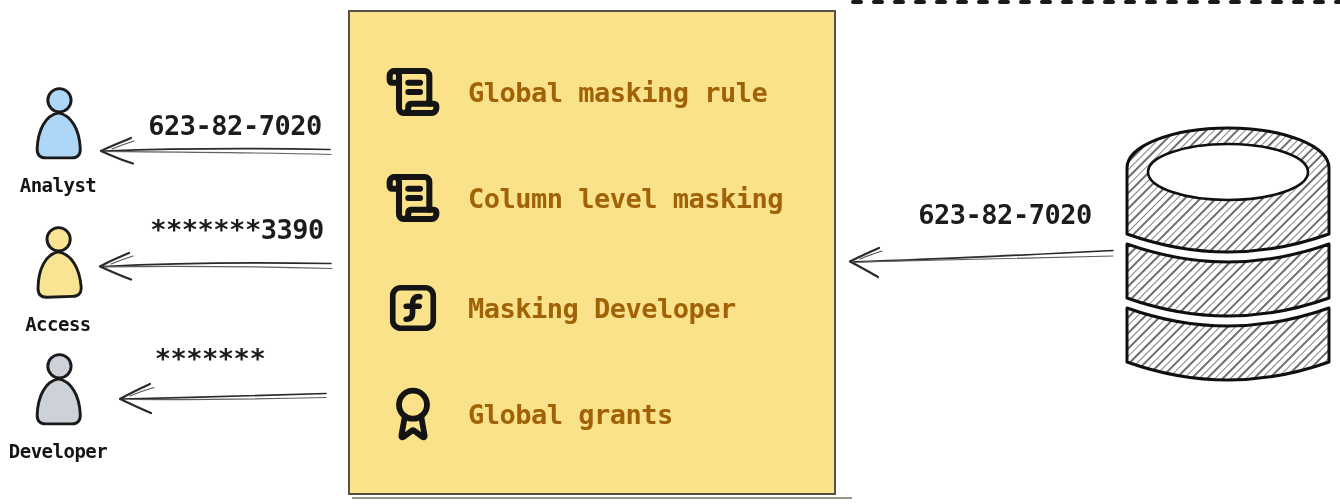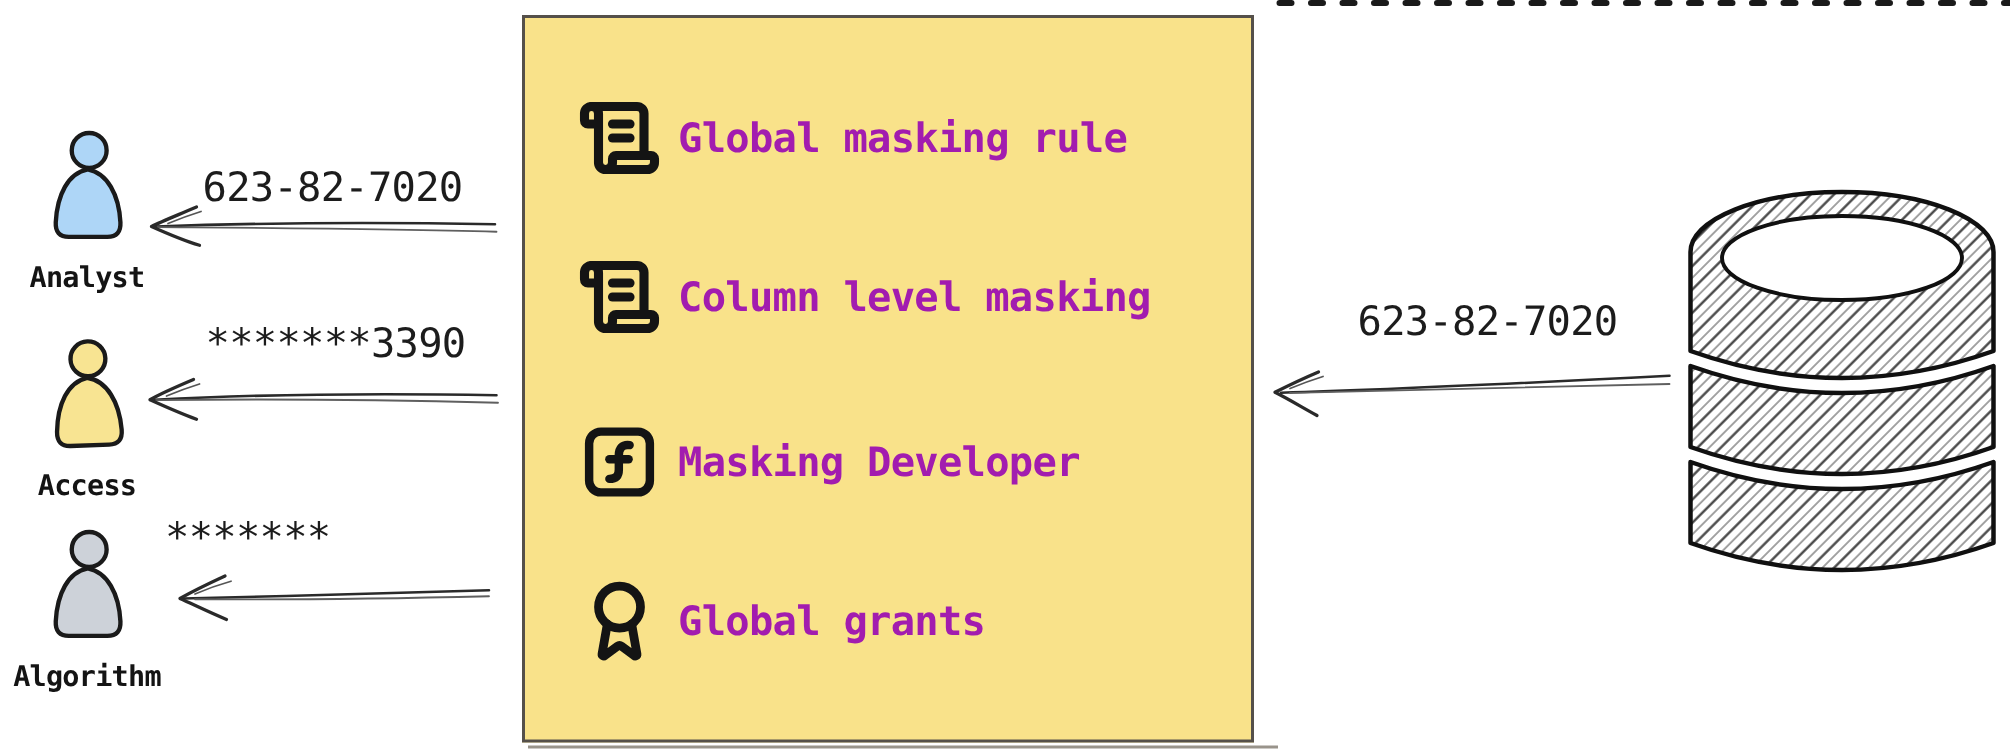--- a/index.html
+++ b/index.html
@@ -22,22 +22,22 @@
   }
   .persona-label{
     margin-top:12px;
     font-size:19px;font-weight:bold;letter-spacing:-0.5px;
     color:#141414;white-space:nowrap;
   }
   .person-icon{display:block;}
   
   .value-label{
     position:absolute;
-    font-size:27px;font-weight:normal;color:#1c1c1c;
-    white-space:nowrap;text-align:left;
+    font-size:27px;font-weight:bold;color:#1c1c1c;
+    white-space:nowrap;text-align:center;
     letter-spacing:-0.5px;
   }
   
   .masking-box{
     position:absolute;left:348px;top:10px;
     width:488px;height:485px;
     background:#f9e28a;
     border:2px solid #55504a;
     box-sizing:border-box;
   }
@@ -49,22 +49,22 @@
     position:absolute;left:0;
     height:60px;width:100%;
     display:flex;align-items:center;
     padding-left:34px;box-sizing:border-box;
   }
   .box-row .icon-slot{
     width:58px;height:58px;flex:0 0 58px;
     display:flex;align-items:center;justify-content:center;
   }
   .box-row-label{
-    margin-left:10px;
-    font-size:27px;font-weight:bold;color:#a21caf;
+    margin-left:26px;
+    font-size:27px;font-weight:bold;color:#a16207;
     white-space:nowrap;letter-spacing:-0.5px;
   }
   .database-wrap{position:absolute;left:1122px;top:120px;width:212px;height:278px;}
 </style>
 </head>
 <body>
 
 <div class="canvas">
 
   <svg class="overlay" viewBox="0 0 1340 504" fill="none" stroke-linecap="round" stroke-linejoin="round">
@@ -114,21 +114,21 @@
       <path d="M32.5 27.5 C19 30 11.5 45 10.5 64 Q10 74 19.5 74 L46 74 Q55.5 74 55 64 C54 45 46 30 32.5 27.5 Z" style="fill: rgb(248, 228, 146);"></path>
     </svg>
     <div class="persona-label">Access</div>
   </div>
 
   <div class="persona" style="left:3px;top:352px;">
     <svg class="person-icon" width="62" height="76" viewBox="0 0 64 78" fill="none" stroke="#1a1a1a" stroke-width="3" stroke-linejoin="round">
       <circle cx="33.5" cy="14.5" r="12" style="fill: rgb(205, 210, 217);"></circle>
       <path d="M32.5 27.5 C19 30 11.5 45 10.5 64 Q10 74 19.5 74 L46 74 Q55.5 74 55 64 C54 45 46 30 32.5 27.5 Z" style="fill: rgb(205, 210, 217);"></path>
     </svg>
-    <div class="persona-label">Algorithm</div>
+    <div class="persona-label">Developer</div>
   </div>
 
   <div class="value-label" style="left:135px;top:110px;width:200px;">623-82-7020</div>
   <div class="value-label" style="left:137px;top:214px;width:200px;">*******3390</div>
   <div class="value-label" style="left:110px;top:343px;width:200px;">*******</div>
   <div class="value-label" style="left:905px;top:199px;width:200px;">623-82-7020</div>
 
   <div class="masking-box" style="background-color: rgb(249, 226, 138);">
 
     <div class="box-row" style="top:50px;">

